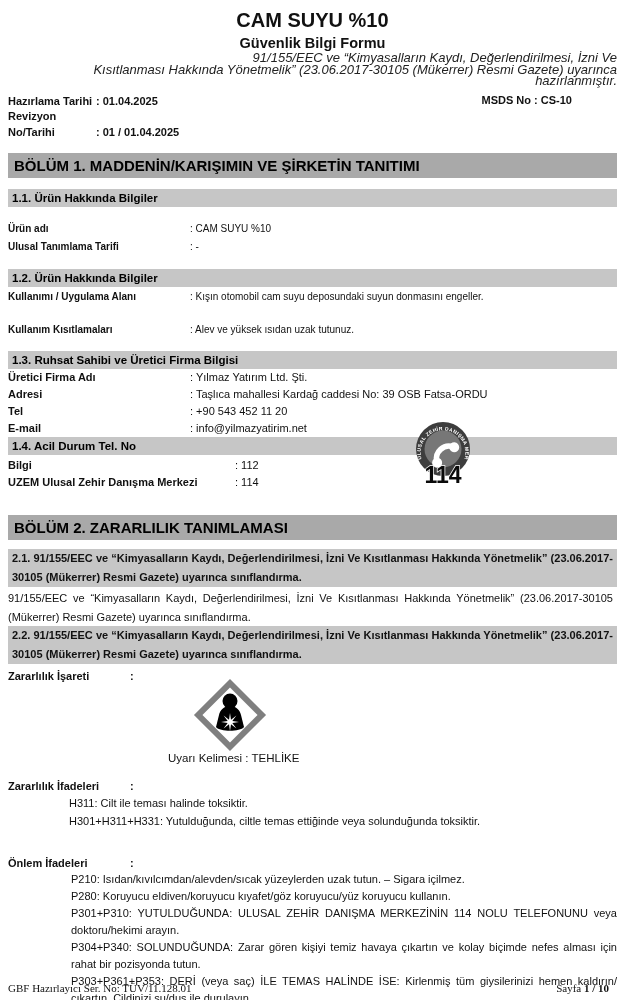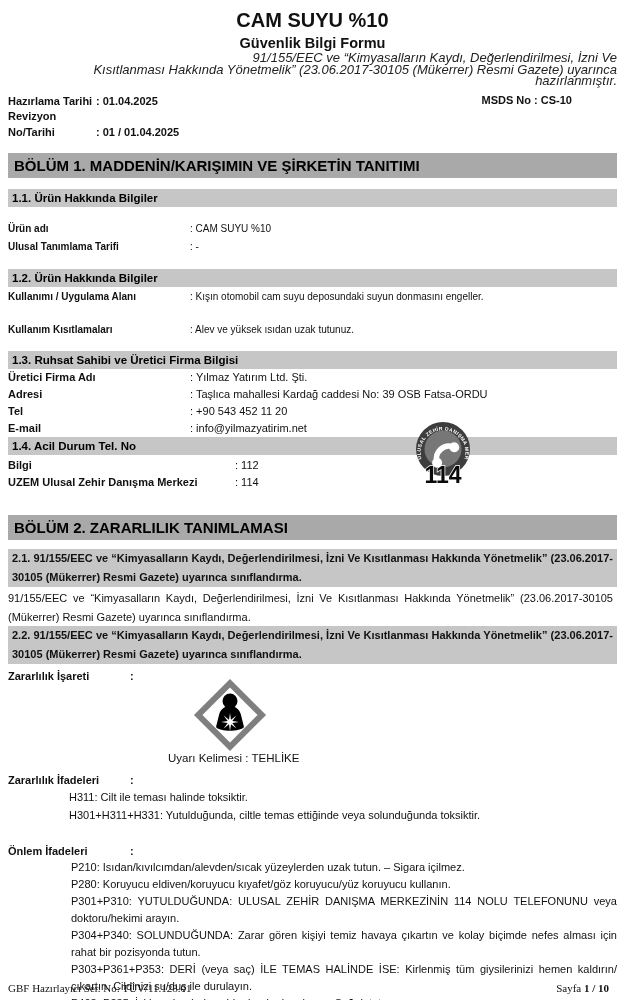--- a/index.html
+++ b/index.html
@@ -27,21 +27,21 @@
   .lbl-w{display:inline-block;width:227px;font-weight:bold;vertical-align:top;}
   .gap15{height:15px;} .gap13{height:13px;}
   .gray-box{background:#c6c6c6;font-weight:bold;font-size:11px;line-height:19px;
             padding:0 4px;text-align:justify;-moz-text-align-last:left;text-align-last:left;}
   .plain-par{font-size:11px;line-height:18.5px;margin:2px 4px 0 0;text-align:justify;
              -moz-text-align-last:left;text-align-last:left;}
   .inline-lbl-row{font-size:11px;line-height:16px;font-weight:bold;margin-top:4px;}
   .ilbl{display:inline-block;width:122px;}
   .picto-wrap{margin:-6px 0 0 185px;height:72px;}
   .signal{font-size:11.5px;line-height:16px;margin-left:160px;}
-  .stmt-head{font-size:11px;line-height:16px;font-weight:bold;margin-top:6px;}
+  .stmt-head{font-size:11px;line-height:16px;font-weight:bold;margin-top:12px;}
   .stmt{font-size:11px;line-height:18px;margin-left:61px;}
   .p-par{font-size:11px;line-height:17px;margin-left:63px;text-align:justify;
          -moz-text-align-last:left;text-align-last:left;}
   .badge-114{position:absolute;left:408px;top:419px;}
   .footer{position:absolute;left:8px;right:16px;bottom:6px;display:flex;
           justify-content:space-between;font-family:"Liberation Serif",serif;font-size:11px;}
   .pg-b{font-weight:bold;}
 </style>
 </head>
 <body>

